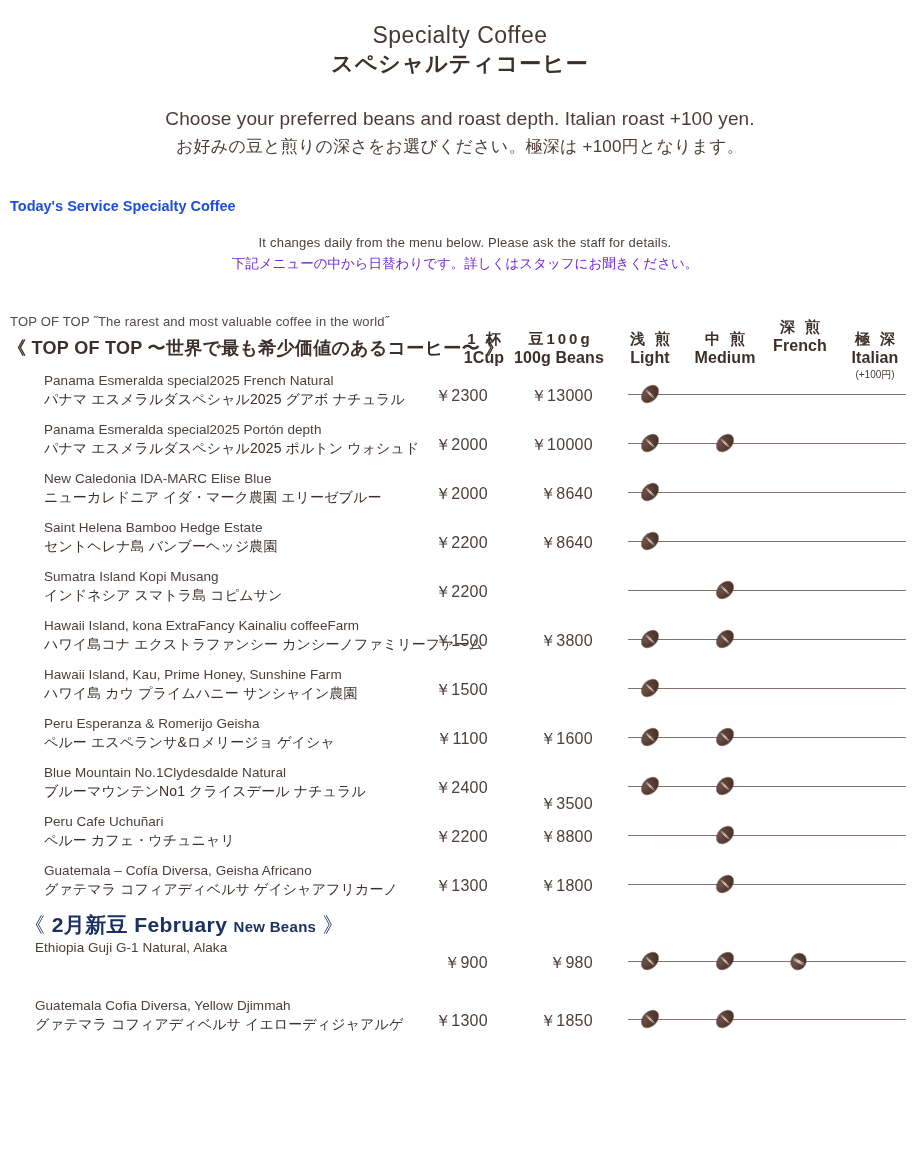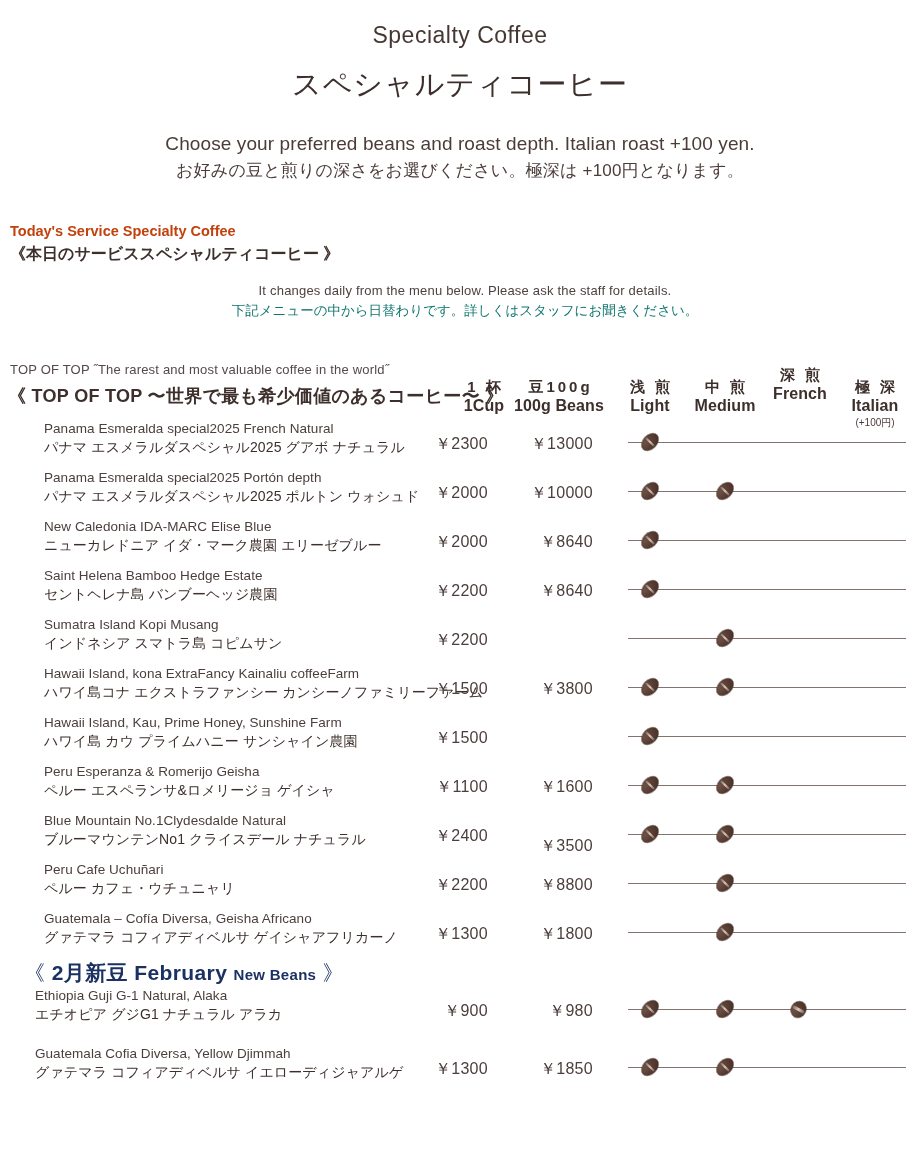--- a/index.html
+++ b/index.html
@@ -24,26 +24,26 @@
     padding-top: 22px;
   }
   .title-en {
     font-size: 23px;
     font-weight: normal;
     letter-spacing: 0.5px;
     color: #463733;
     line-height: 1.15;
   }
   .title-ja {
-    font-size: 29px;
-    font-weight: normal;
+    font-size: 22px;
+    font-weight: bold;
     letter-spacing: 1px;
     color: #3d2f2b;
     line-height: 1.25;
-    margin-top: 18px;
+    margin-top: 2px;
   }
 
   .subtitle-block {
     text-align: center;
     margin-top: 28px;
   }
   .subtitle-en {
     font-size: 19px;
     color: #4b3c38;
     line-height: 1.35;
@@ -58,42 +58,42 @@
   }
 
   
   .service-block {
     margin-top: 38px;
     padding-left: 10px;
   }
   .service-title-en {
     font-size: 14.5px;
     font-weight: bold;
-    color: #c2410c;
+    color: #1d4ed8;
     line-height: 1.45;
   }
   .service-title-ja {
     font-size: 16px;
     font-weight: bold;
     color: #3d2f2b;
     line-height: 1.45;
   }
   .service-note {
     margin-top: 16px;
     text-align: center;
   }
   .service-note-en {
     font-size: 13px;
     color: #4f4140;
     line-height: 1.55;
     letter-spacing: 0.2px;
   }
   .service-note-ja {
     font-size: 13.5px;
-    color: #0f766e;
+    color: #6d28d9;
     line-height: 1.55;
   }
 
   
   .table-head {
     position: relative;
     height: 58px;
     margin-top: 40px;
   }
   .top-label-en {
@@ -252,21 +252,20 @@
   <div class="title-ja">スペシャルティコーヒー</div>
 </div>
 
 <div class="subtitle-block">
   <div class="subtitle-en">Choose your preferred beans and roast depth. Italian roast +100 yen.</div>
   <div class="subtitle-ja">お好みの豆と煎りの深さをお選びください。極深は +100円となります。</div>
 </div>
 
 <div class="service-block">
   <div class="service-title-en">Today's Service Specialty Coffee</div>
-  <div class="service-title-ja">《本日のサービススペシャルティコーヒー  》</div>
   <div class="service-note">
     <div class="service-note-en">It changes daily from the menu below. Please ask the staff for details.</div>
     <div class="service-note-ja">下記メニューの中から日替わりです。詳しくはスタッフにお聞きください。</div>
   </div>
 </div>
 
 <div class="table-head">
   <div class="top-label-en">TOP OF TOP ˝The rarest and most valuable coffee in the world˝</div>
   <div class="top-label-ja">《 TOP OF  TOP  〜世界で最も希少価値のあるコーヒー〜  》</div>
 
@@ -401,21 +400,21 @@
         <div class="bean" style="left: 22px;"></div>
         <div class="bean" style="left: 97px;"></div>
       </div>
     </div>
     <div class="menu-row">
       <div class="row-names">
         <span class="name-en">Blue Mountain No.1Clydesdalde Natural</span>
         <span class="name-ja">ブルーマウンテンNo1  クライスデール  ナチュラル</span>
       </div>
       <div class="price price-cup" style="top: 14px;">￥2400</div>
-      <div class="price price-bean" style="top: 24px;">￥3500</div>
+      <div class="price price-bean" style="top: 30px;">￥3500</div>
       <div class="roast-scale" style="top: 12px;">
         <div class="roast-line"></div>
         <div class="bean" style="left: 22px;"></div>
         <div class="bean" style="left: 97px;"></div>
       </div>
     </div>
     <div class="menu-row">
       <div class="row-names">
         <span class="name-en">Peru  Cafe Uchuñari</span>
         <span class="name-ja">ペルー  カフェ・ウチュニャリ</span>
@@ -445,21 +444,20 @@
   <div class="feb-heading">
     <span class="brk">《</span>
     <span>2月新豆 February</span>
     <span class="feb-small">New Beans</span>
     <span class="brk">》</span>
   </div>
   <div class="menu-list feb-list" id="feb-list">
       <div class="menu-row">
         <div class="row-names">
           <span class="name-en">Ethiopia Guji G-1 Natural, Alaka</span>
-          <span class="name-ja">エチオピア  グジG1 ナチュラル  アラカ</span>
         </div>
         <div class="price price-cup" style="top: 14px;">￥900</div>
         <div class="price price-bean" style="top: 14px;">￥980</div>
         <div class="roast-scale" style="top: 12px;">
           <div class="roast-line"></div>
           <div class="bean" style="left: 22px;"></div>
           <div class="bean" style="left: 97px;"></div>
           <div class="bean b-french" style="left: 172px;"></div>
         </div>
       </div>

